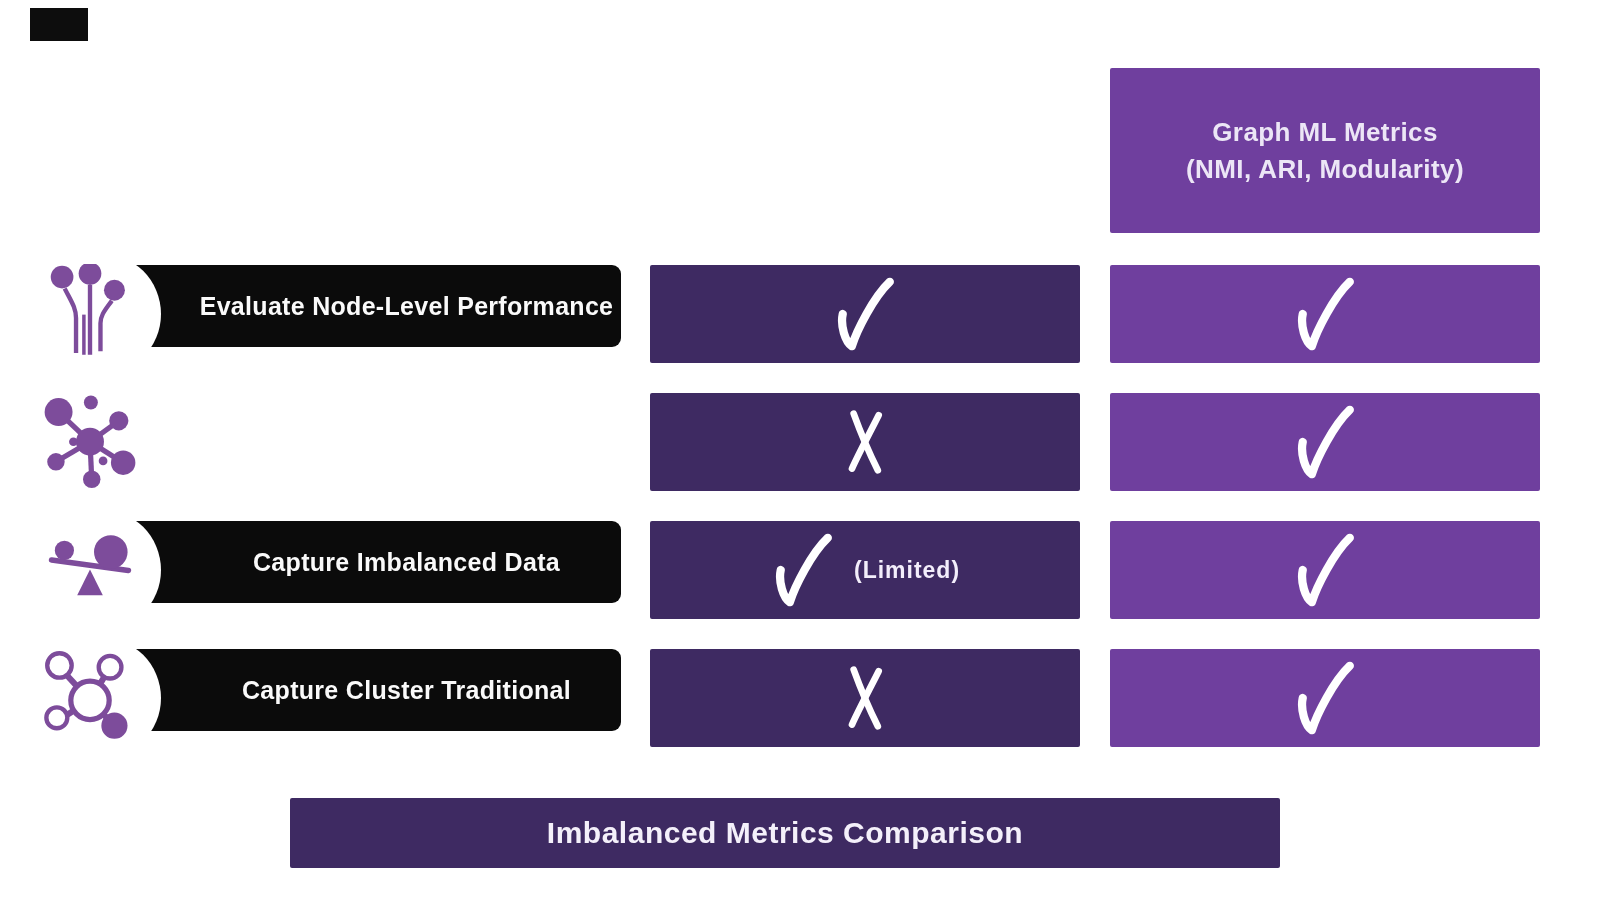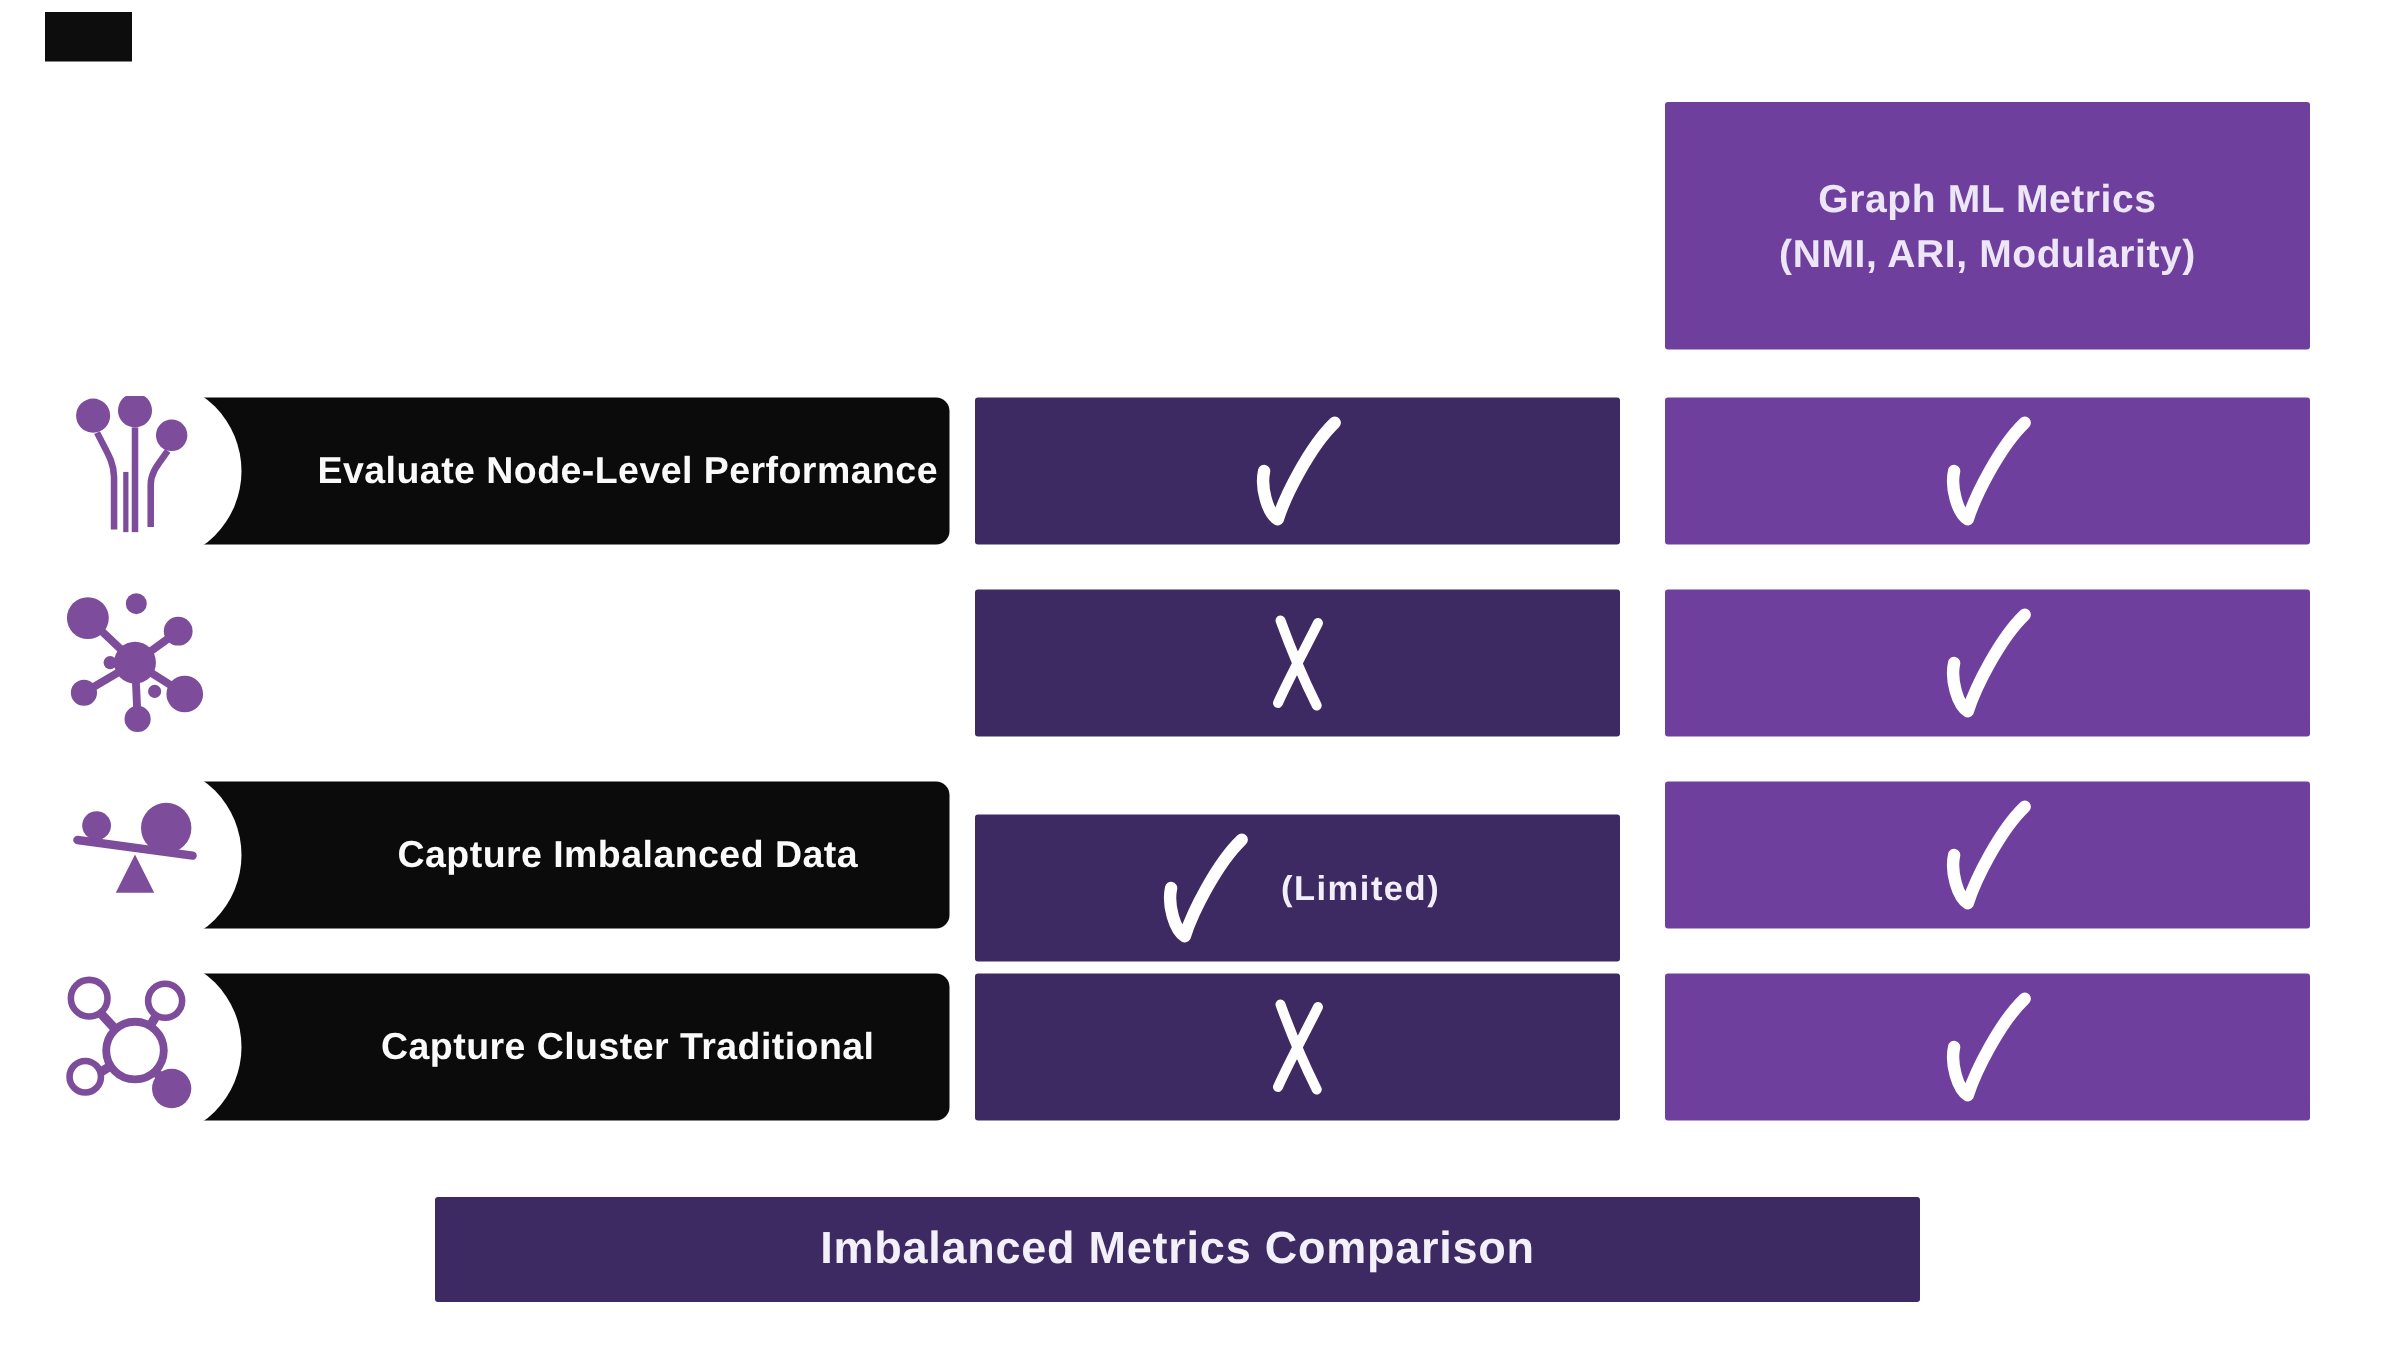--- a/index.html
+++ b/index.html
@@ -10,21 +10,21 @@
   .corner-mark{position:absolute;left:30px;top:8px;width:58px;height:33px;background:#0d0d0d;}
   .col-header{
     position:absolute;top:68px;height:165px;width:430px;
     display:flex;align-items:center;justify-content:center;text-align:center;
     color:#ece6f6;font-size:26px;font-weight:bold;line-height:37px;letter-spacing:.4px;
     white-space:pre-line;border-radius:2px;
   }
   .col-header.traditional{left:650px;background:var(--dark-purple);}
   .col-header.graph{left:1110px;background:var(--medium-purple);}
   .row-pill{
-    position:absolute;left:116px;width:517px;height:98px;background:var(--pill-black);
+    position:absolute;left:104px;width:517px;height:82px;background:var(--pill-black);
     border-radius:9px;display:flex;align-items:center;justify-content:center;
     padding-left:88px;box-sizing:border-box;
     color:#fafafa;font-size:25px;font-weight:bold;letter-spacing:.3px;white-space:nowrap;
   }
   .notch{position:absolute;left:39px;width:122px;height:122px;border-radius:50%;background:#ffffff;}
   .row-icon{position:absolute;left:42px;width:96px;height:96px;color:var(--icon-purple);}
   .row-icon svg{width:100%;height:100%;display:block;}
   .cell{
     position:absolute;width:430px;height:98px;border-radius:2px;
     display:flex;align-items:center;justify-content:center;gap:18px;
@@ -130,21 +130,21 @@
   </div>
   <div class="notch" style="top:509px;"></div>
   <div class="row-icon" style="top:520px;">
     <svg viewBox="0 0 120 100" fill="none">
       <path d="M12 40 L108 53" stroke="currentColor" stroke-width="7" stroke-linecap="round"></path>
       <circle cx="28" cy="28" r="12" fill="currentColor"></circle>
       <circle cx="86" cy="30" r="21" fill="currentColor"></circle>
       <path d="M60 52 L44 84 L76 84 Z" fill="currentColor"></path>
     </svg>
   </div>
-  <div class="cell traditional" style="top:521px;margin-top:22px;">
+  <div class="cell traditional" style="top:521px;">
     <span class="cell-mark mark-check">
       <svg class="glyph-check" viewBox="0 0 80 92">
           <path d="M13 46 C10 60 16 80 24 85 C30 66 50 26 70 7" fill="none" stroke="#ffffff" stroke-width="10" stroke-linecap="round" stroke-linejoin="round"></path>
         </svg>
 
     </span>
     <span class="cell-note">(Limited)</span>
   </div>
   <div class="cell graph" style="top:521px;">
     <span class="cell-mark mark-check">

